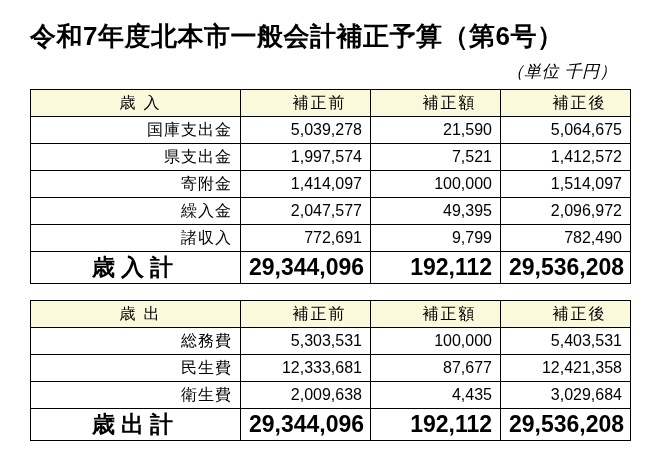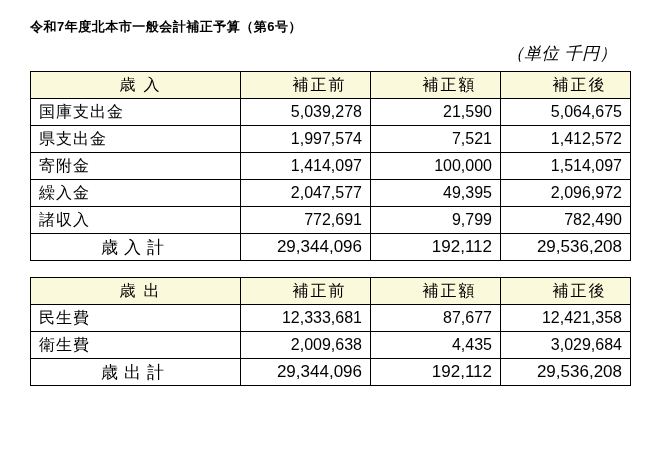--- a/index.html
+++ b/index.html
@@ -15,21 +15,21 @@
     overflow: hidden;
   }
   .page {
     position: relative;
     width: 655px;
     height: 459px;
     box-sizing: border-box;
     padding: 18px 18px 0 30px;
   }
   .doc-title {
-    font-size: 13px;
+    font-size: 26px;
     letter-spacing: 0.5px;
     margin: 0 0 6px 0;
     line-height: 1.4;
     white-space: nowrap;
   }
   .unit-note {
     font-size: 17px;
     text-align: right;
     margin: 0 20px 6px 0;
     letter-spacing: 0.5px;
@@ -56,34 +56,35 @@
     background: #fbf9dc;
     text-align: center;
     letter-spacing: 2px;
     padding-left: 36px;
   }
   table.budget thead th.hdr-label {
     letter-spacing: 8px;
     padding-left: 24px;
   }
   td.label {
-    text-align: left;
+    text-align: right;
     letter-spacing: 1px;
   }
   td.total-label {
     text-align: center;
     letter-spacing: 6px;
     padding-left: 12px;
   }
   td.num {
     text-align: right;
     font-family: "Liberation Sans", sans-serif;
   }
   tr.total-row td {
-    font-size: 17px;
+    font-size: 23px;
+    font-weight: bold;
   }
   col.c-label { width: 210px; }
   col.c-num   { width: 130px; }
 </style>
 </head>
 <body>
 
 <div class="page">
 
   <h1 class="doc-title">令和7年度北本市一般会計補正予算（第6号）</h1>
@@ -155,20 +156,26 @@
     <thead>
       <tr>
         <th class="hdr-label">歳出</th>
         <th>補正前</th>
         <th>補正額</th>
         <th>補正後</th>
       </tr>
     </thead>
     <tbody>
       <tr>
+        <td class="label">総務費</td>
+        <td class="num">5,303,531</td>
+        <td class="num">100,000</td>
+        <td class="num">5,403,531</td>
+      </tr>
+      <tr>
         <td class="label">民生費</td>
         <td class="num">12,333,681</td>
         <td class="num">87,677</td>
         <td class="num">12,421,358</td>
       </tr>
       <tr>
         <td class="label">衛生費</td>
         <td class="num">2,009,638</td>
         <td class="num">4,435</td>
         <td class="num">3,029,684</td>

